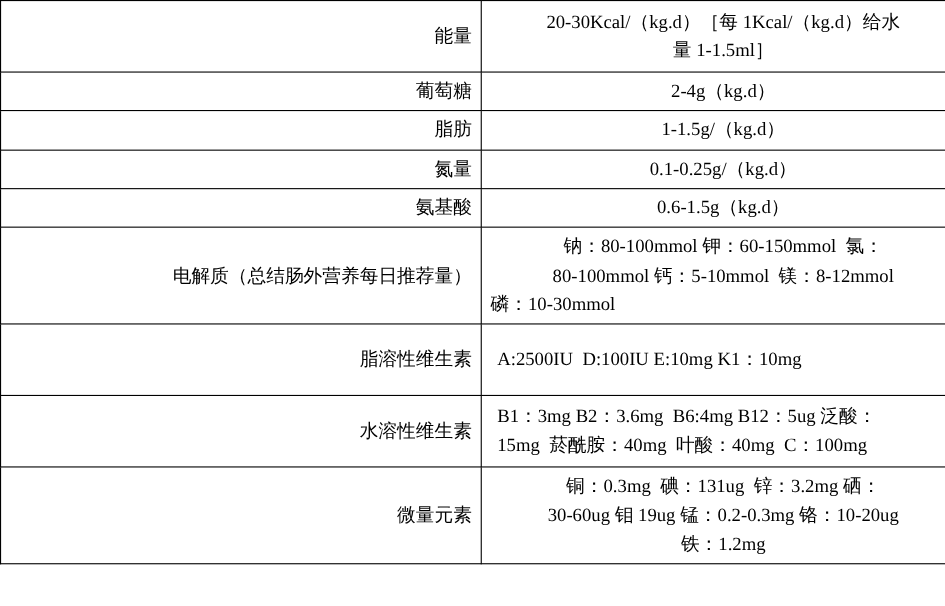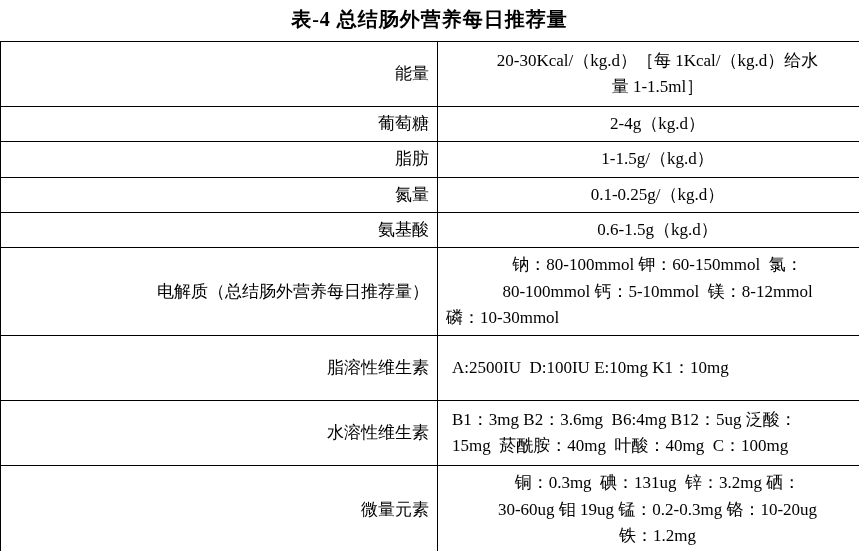--- a/index.html
+++ b/index.html
@@ -62,21 +62,20 @@
   .val-line.center { text-align: center; }
   .val-line.left { text-align: left; }
   .tall { height: 56px; }
   .vtall { height: 78px; }
 </style>
 </head>
 <body>
 
 <div class="page">
 
-  <div class="doc-title">表-4 总结肠外营养每日推荐量</div>
 
   <table class="nutrition-table">
     <tbody>
 
       <tr>
         <td class="label-cell tall">能量</td>
         <td class="value-cell tall">
           <span class="val-line center">20-30Kcal/（kg.d）［每 1Kcal/（kg.d）给水</span>
           <span class="val-line center">量 1-1.5ml］</span>
         </td>

